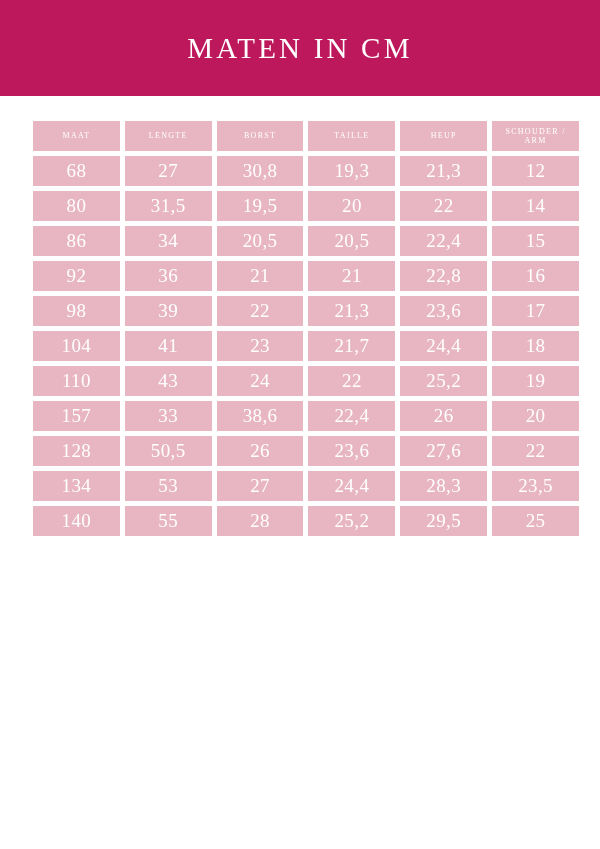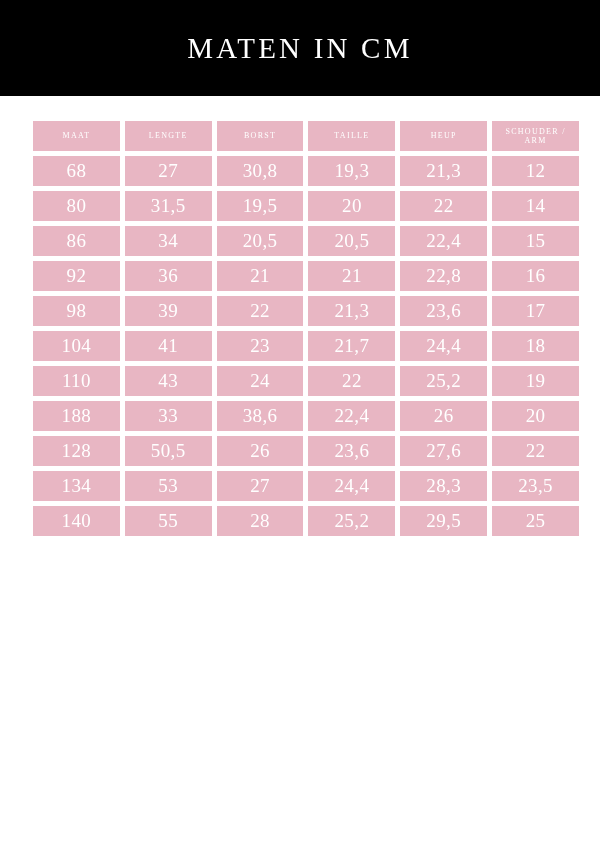--- a/index.html
+++ b/index.html
@@ -15,21 +15,21 @@
   }
   .page {
     position: relative;
     width: 600px;
     height: 849px;
     background: #ffffff;
   }
   .header-band {
     width: 600px;
     height: 96px;
-    background: #000000;
+    background: #be185d;
     display: flex;
     align-items: center;
     justify-content: center;
   }
   .header-title {
     color: #ffffff;
     font-family: "Liberation Serif", serif;
     font-size: 29px;
     letter-spacing: 3.2px;
     font-weight: 400;
@@ -142,21 +142,21 @@
         </tr>
         <tr>
           <td>110</td>
           <td>43</td>
           <td>24</td>
           <td>22</td>
           <td>25,2</td>
           <td>19</td>
         </tr>
         <tr>
-          <td>188</td>
+          <td>157</td>
           <td>33</td>
           <td>38,6</td>
           <td>22,4</td>
           <td>26</td>
           <td>20</td>
         </tr>
         <tr>
           <td>128</td>
           <td>50,5</td>
           <td>26</td>

